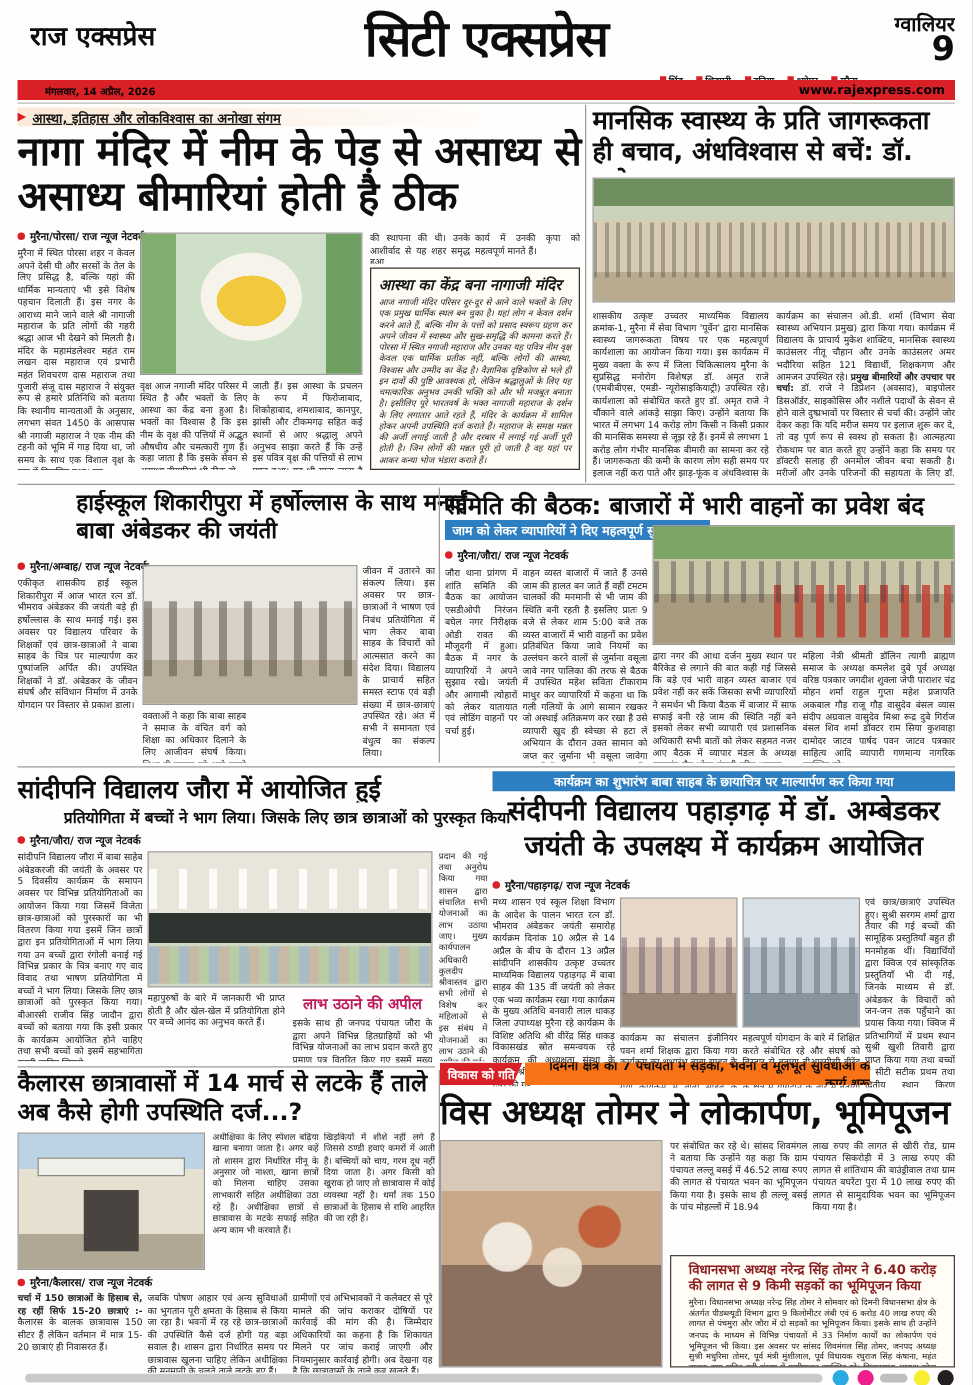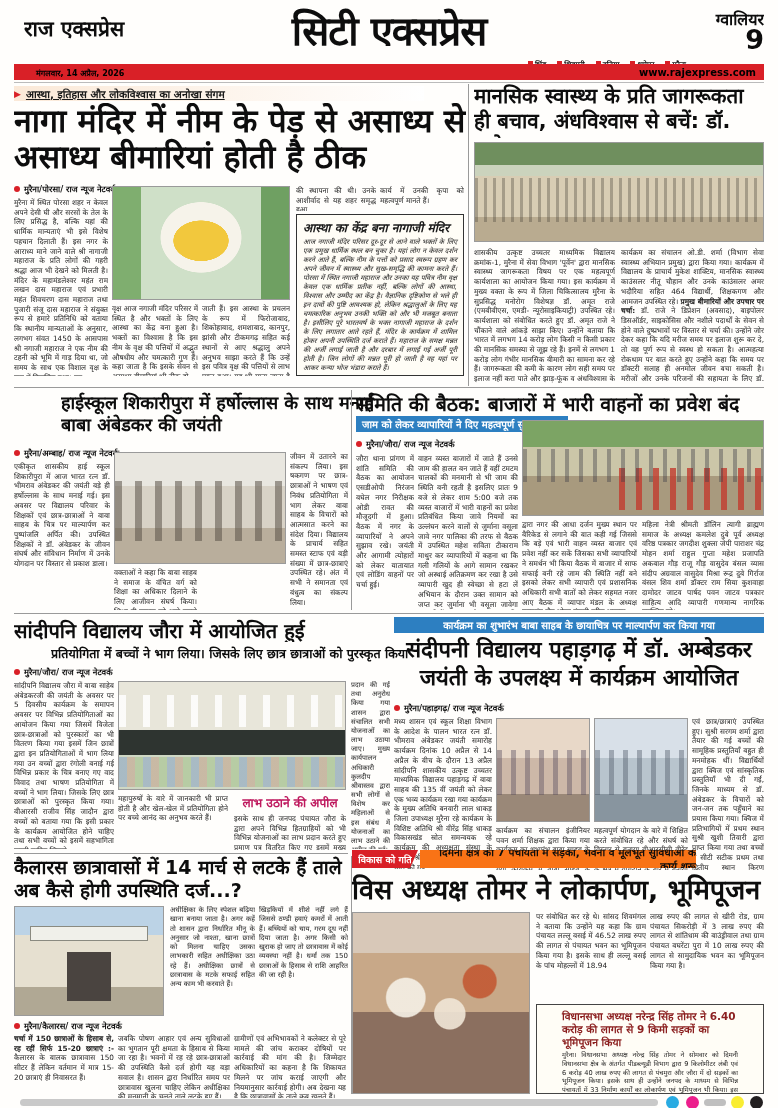--- a/index.html
+++ b/index.html
@@ -87,37 +87,37 @@
     <div style="font-size:6.9px;font-style:italic;line-height:1.3;text-align:justify;">आज नगाजी मंदिर परिसर दूर-दूर से आने वाले भक्तों के लिए एक प्रमुख धार्मिक स्थल बन चुका है। यहां लोग न केवल दर्शन करने आते हैं, बल्कि नीम के पत्तों को प्रसाद स्वरूप ग्रहण कर अपने जीवन में स्वास्थ्य और सुख-समृद्धि की कामना करते हैं। पोरसा में स्थित नगाजी महाराज और उनका यह पवित्र नीम वृक्ष केवल एक धार्मिक प्रतीक नहीं, बल्कि लोगों की आस्था, विश्वास और उम्मीद का केंद्र है। वैज्ञानिक दृष्टिकोण से भले ही इन दावों की पुष्टि आवश्यक हो, लेकिन श्रद्धालुओं के लिए यह चमत्कारिक अनुभव उनकी भक्ति को और भी मजबूत बनाता है। इसीलिए पूरे भारतवर्ष के भक्त नागाजी महाराज के दर्शन के लिए लगातार आते रहते हैं, मंदिर के कार्यक्रम में शामिल होकर अपनी उपस्थिति दर्ज कराते हैं। महाराज के समक्ष मन्नत की अर्जी लगाई जाती है और दरबार में लगाई गई अर्जी पूरी होती है। जिन लोगों की मन्नत पूरी हो जाती है वह यहां पर आकर कन्या भोज भंडारा कराते हैं।</div>
   </div>
 
   <div class="vr" style="left:468px;top:84px;height:302px;"></div>
   <div class="abs hl" style="left:474px;top:84px;width:290px;height:54px;font-size:20.5px;line-height:1.22;">मानसिक स्वास्थ्य के प्रति जागरूकता ही बचाव, अंधविश्वास से बचें: डॉ. राजे</div>
   <div class="ph" style="left:474px;top:142px;width:290px;height:100px;background:linear-gradient(180deg,#6f8f5e 0 22%,#cbd3bd 22% 34%,#d8cdb4 34% 76%,#b9ab90 76% 100%);">
     <div class="crowd" style="top:36%;height:45%;background:repeating-linear-gradient(90deg, rgba(70,65,55,0.35) 0 3px, rgba(0,0,0,0) 3px 9px);"></div>
   </div>
   <div class="bcol" style="left:474px;top:248px;width:141px;height:136px;">शासकीय उत्कृष्ट उच्चतर माध्यमिक विद्यालय क्रमांक-1, मुरैना में सेवा विभाग 'पूर्वेन' द्वारा मानसिक स्वास्थ्य जागरूकता विषय पर एक महत्वपूर्ण कार्यशाला का आयोजन किया गया। इस कार्यक्रम में मुख्य वक्ता के रूप में जिला चिकित्सालय मुरैना के सुप्रसिद्ध मनोरोग विशेषज्ञ डॉ. अमृत राजे (एमबीबीएस, एमडी- न्यूरोसाइकियाट्री) उपस्थित रहे। कार्यशाला को संबोधित करते हुए डॉ. अमृत राजे ने चौंकाने वाले आंकड़े साझा किए। उन्होंने बताया कि भारत में लगभग 14 करोड़ लोग किसी न किसी प्रकार की मानसिक समस्या से जूझ रहे हैं। इनमें से लगभग 1 करोड़ लोग गंभीर मानसिक बीमारी का सामना कर रहे हैं। जागरूकता की कमी के कारण लोग सही समय पर इलाज नहीं करा पाते और झाड़-फूंक व अंधविश्वास के चक्कर में फंस जाते हैं, जिससे बीमारी और बढ़ जाती है।</div>
   <div class="bcol" style="left:621px;top:248px;width:143px;height:136px;">
-    <span>कार्यक्रम का संचालन ओ.डी. शर्मा (विभाग सेवा स्वास्थ्य अभियान प्रमुख) द्वारा किया गया। कार्यक्रम में विद्यालय के प्राचार्य मुकेश शाक्टिय, मानसिक स्वास्थ्य काउंसलर नीतू चौहान और उनके काउंसलर अमर भदौरिया सहित 464 विद्यार्थी, शिक्षकगण और आमजन उपस्थित रहे।</span>
+    <span>कार्यक्रम का संचालन ओ.डी. शर्मा (विभाग सेवा स्वास्थ्य अभियान प्रमुख) द्वारा किया गया। कार्यक्रम में विद्यालय के प्राचार्य मुकेश शाक्टिय, मानसिक स्वास्थ्य काउंसलर नीतू चौहान और उनके काउंसलर अमर भदौरिया सहित 121 विद्यार्थी, शिक्षकगण और आमजन उपस्थित रहे।</span>
     <b>प्रमुख बीमारियों और उपचार पर चर्चा:</b>
     <span>डॉ. राजे ने डिप्रेशन (अवसाद), बाइपोलर डिसऑर्डर, साइकोसिस और नशीले पदार्थों के सेवन से होने वाले दुष्प्रभावों पर विस्तार से चर्चा की। उन्होंने जोर देकर कहा कि यदि मरीज समय पर इलाज शुरू कर दे, तो वह पूर्ण रूप से स्वस्थ हो सकता है। आत्महत्या रोकथाम पर बात करते हुए उन्होंने कहा कि समय पर डॉक्टरी सलाह ही अनमोल जीवन बचा सकती है। मरीजों और उनके परिजनों की सहायता के लिए डॉ. राजे ने टोल-फ्री नंबर 14416 की जानकारी दी, जो 24 घंटे काउंसलिंग के लिए उपलब्ध है।</span>
   </div>
 
   <div class="hr" style="left:14px;top:387px;width:750px;"></div>
 
   <div class="abs hl" style="left:14px;top:392px;width:334px;height:52px;font-size:18px;line-height:1.2;margin-left:47px;">हाईस्कूल शिकारीपुरा में हर्षोल्लास के साथ मनाई बाबा अंबेडकर की जयंती</div>
   <div class="byline" style="left:14px;top:447px;">
     <span class="dot"></span>
     <span>मुरैना/अम्बाह/ राज न्यूज नेटवर्क</span>
   </div>
   <div class="bcol" style="left:14px;top:462px;width:96px;height:148px;">एकीकृत शासकीय हाई स्कूल शिकारीपुरा में आज भारत रत्न डॉ. भीमराव अंबेडकर की जयंती बड़े ही हर्षोल्लास के साथ मनाई गई। इस अवसर पर विद्यालय परिवार के शिक्षकों एवं छात्र-छात्राओं ने बाबा साहब के चित्र पर माल्यार्पण कर पुष्पांजलि अर्पित की। उपस्थित शिक्षकों ने डॉ. अंबेडकर के जीवन संघर्ष और संविधान निर्माण में उनके योगदान पर विस्तार से प्रकाश डाला।</div>
   <div class="ph" style="left:114px;top:452px;width:172px;height:112px;background:linear-gradient(180deg,#e9e7e0 0 30%,#d8d2c6 30% 68%,#b9ae9c 68% 100%);">
     <div class="crowd" style="top:25%;height:55%;background:repeating-linear-gradient(90deg, rgba(90,82,72,0.55) 0 7px, rgba(0,0,0,0) 7px 20px);"></div>
   </div>
-  <div class="bcol" style="left:290px;top:452px;width:58px;height:158px;">जीवन में उतारने का संकल्प लिया। इस षकगण पर छात्र-छात्राओं ने भाषण एवं निबंध प्रतियोगिता में भाग लेकर बाबा साहब के विचारों को आत्मसात करने का संदेश दिया। विद्यालय के प्राचार्य सहित समस्त स्टाफ एवं बड़ी संख्या में छात्र-छात्राएं उपस्थित रहे। अंत में सभी ने समानता एवं बंधुत्व का संकल्प लिया।</div>
+  <div class="bcol" style="left:290px;top:452px;width:58px;height:158px;">जीवन में उतारने का संकल्प लिया। इस अवसर पर छात्र-छात्राओं ने भाषण एवं निबंध प्रतियोगिता में भाग लेकर बाबा साहब के विचारों को आत्मसात करने का संदेश दिया। विद्यालय के प्राचार्य सहित समस्त स्टाफ एवं बड़ी संख्या में छात्र-छात्राएं उपस्थित रहे। अंत में सभी ने समानता एवं बंधुत्व का संकल्प लिया।</div>
   <div class="bcol" style="left:114px;top:568px;width:83px;height:42px;">वक्ताओं ने कहा कि बाबा साहब ने समाज के वंचित वर्ग को शिक्षा का अधिकार दिलाने के लिए आजीवन संघर्ष किया। शिक्षा ही समाज को आगे बढ़ाने का एकमात्र माध्यम है।</div>
 
   <div class="vr" style="left:351px;top:390px;height:220px;"></div>
   <div class="abs hl" style="left:356px;top:390px;width:408px;height:24px;font-size:19.5px;">समिति की बैठक: बाजारों में भारी वाहनों का प्रवेश बंद किया जाए</div>
   <div class="bluebar" style="left:356px;top:416px;width:212px;height:16px;font-size:10px;padding-left:6px;box-sizing:border-box;">जाम को लेकर व्यापारियों ने दिए महत्वपूर्ण सुझाव</div>
   <div class="byline" style="left:356px;top:438px;">
     <span class="dot"></span>
     <span>मुरैना/जौरा/ राज न्यूज नेटवर्क</span>
   </div>
   <div class="bcol" style="left:356px;top:454px;width:58px;height:156px;">जौरा थाना प्रांगण में शांति समिति की बैठक का आयोजन एसडीओपी निरंजन बघेल नगर निरीक्षक ओडी रावत की मौजूदगी में हुआ। बैठक में नगर के व्यापारियों ने अपने सुझाव रखे। जयंती और आगामी त्योहारों को लेकर यातायात एवं लोडिंग वाहनों पर चर्चा हुई।</div>
@@ -196,21 +196,21 @@
   <div class="abs hl" style="left:420px;top:850px;width:276px;height:18px;background:#f97316;font-size:10.5px;display:flex;align-items:center;justify-content:center;text-align:right;">दिमनी क्षेत्र की 7 पंचायतों में सड़कों, भवनों व मूलभूत सुविधाओं के कार्य शुरू</div>
   <div class="abs hl" style="left:352px;top:870px;width:412px;height:38px;font-size:27px;">विस अध्यक्ष तोमर ने लोकार्पण, भूमिपूजन किया</div>
   <div class="ph" style="left:352px;top:912px;width:178px;height:182px;background:linear-gradient(180deg,#d8c8b8 0 22%,#c8a888 22% 55%,#8b6f5f 55% 100%);">
     <div class="crowd" style="top:20%;height:60%;background:
         radial-gradient(circle at 72% 30%, rgba(194,84,46,0.85) 0 11%, rgba(0,0,0,0) 12%),
         radial-gradient(circle at 30% 45%, rgba(245,240,230,0.9) 0 14%, rgba(0,0,0,0) 15%),
         radial-gradient(circle at 55% 60%, rgba(240,230,215,0.9) 0 13%, rgba(0,0,0,0) 14%);"></div>
   </div>
   <div class="bcol" style="left:536px;top:912px;width:110px;height:88px;">पर संबोधित कर रहे थे। सांसद शिवमंगल ने बताया कि उन्होंने यह कहा कि ग्राम पंचायत लल्लू बसई में 46.52 लाख रुपए की लागत से पंचायत भवन का भूमिपूजन किया गया है। इसके साथ ही लल्लू बसई के पांच मोहल्लों में 18.94</div>
   <div class="bcol" style="left:650px;top:912px;width:114px;height:88px;">लाख रुपए की लागत से खीरी रोड, ग्राम पंचायत सिकरोड़ी में 3 लाख रुपए की लागत से शांतिधाम की बाउंड्रीवाल तथा ग्राम पंचायत बघरेंटा पुरा में 10 लाख रुपए की लागत से सामुदायिक भवन का भूमिपूजन किया गया है।</div>
-  <div class="boxed" style="left:536px;top:1004px;width:228px;height:90px;border-width:1.5px;border-color:#444;padding:5px 25px;">
+  <div class="boxed" style="left:536px;top:1004px;width:228px;height:90px;border-width:1.5px;border-color:#444;padding:5px 14px;">
     <div style="font-size:10.5px;font-weight:bold;color:#8b1f1f;line-height:1.25;margin-bottom:2px;">विधानसभा अध्यक्ष नरेन्द्र सिंह तोमर ने 6.40 करोड़ की लागत से 9 किमी सड़कों का भूमिपूजन किया</div>
     <div style="font-size:6.6px;line-height:1.3;text-align:justify;">मुरैना। विधानसभा अध्यक्ष नरेन्द्र सिंह तोमर ने सोमवार को दिमनी विधानसभा क्षेत्र के अंतर्गत पीडब्ल्यूडी विभाग द्वारा 9 किलोमीटर लंबी एवं 6 करोड़ 40 लाख रुपए की लागत से पंचमुरा और जौरा में दो सड़कों का भूमिपूजन किया। इसके साथ ही उन्होंने जनपद के माध्यम से विभिन्न पंचायतों में 33 निर्माण कार्यों का लोकार्पण एवं भूमिपूजन भी किया। इस अवसर पर सांसद शिवमंगल सिंह तोमर, जनपद अध्यक्ष सुश्री मधुरिमा तोमर, पूर्व मंत्री मुंशीलाल, पूर्व विधायक रघुराज सिंह कंषाना, महंत बालक दास सहित बड़ी संख्या में ग्रामीणजन उपस्थित रहे। विधानसभा अध्यक्ष नरेन्द्र सिंह तोमर ने कहा कि ग्राम पंचायत पंचमुरा में 2 करोड़ 80 लाख रुपए की लागत से 4 किलोमीटर लंबी पंचमुरा से मल्पुरा सड़क का निर्माण कराया जाएगा।</div>
   </div>
 
   <div class="abs" style="left:20px;top:1099px;width:638px;height:7px;background:#c9c9c9;border-radius:4px;"></div>
   <div class="abs" style="left:666px;top:1096px;width:13px;height:13px;border-radius:50%;background:#29abe2;"></div>
   <div class="abs" style="left:686px;top:1096px;width:13px;height:13px;border-radius:50%;background:#ec1e8c;"></div>
   <div class="abs" style="left:704px;top:1099px;width:22px;height:7px;border-radius:4px;background:#bfbfbf;"></div>
   <div class="abs" style="left:731px;top:1096px;width:13px;height:13px;border-radius:50%;background:#f9ed32;"></div>
   <div class="abs" style="left:750px;top:1096px;width:13px;height:13px;border-radius:50%;background:#231f20;"></div>

